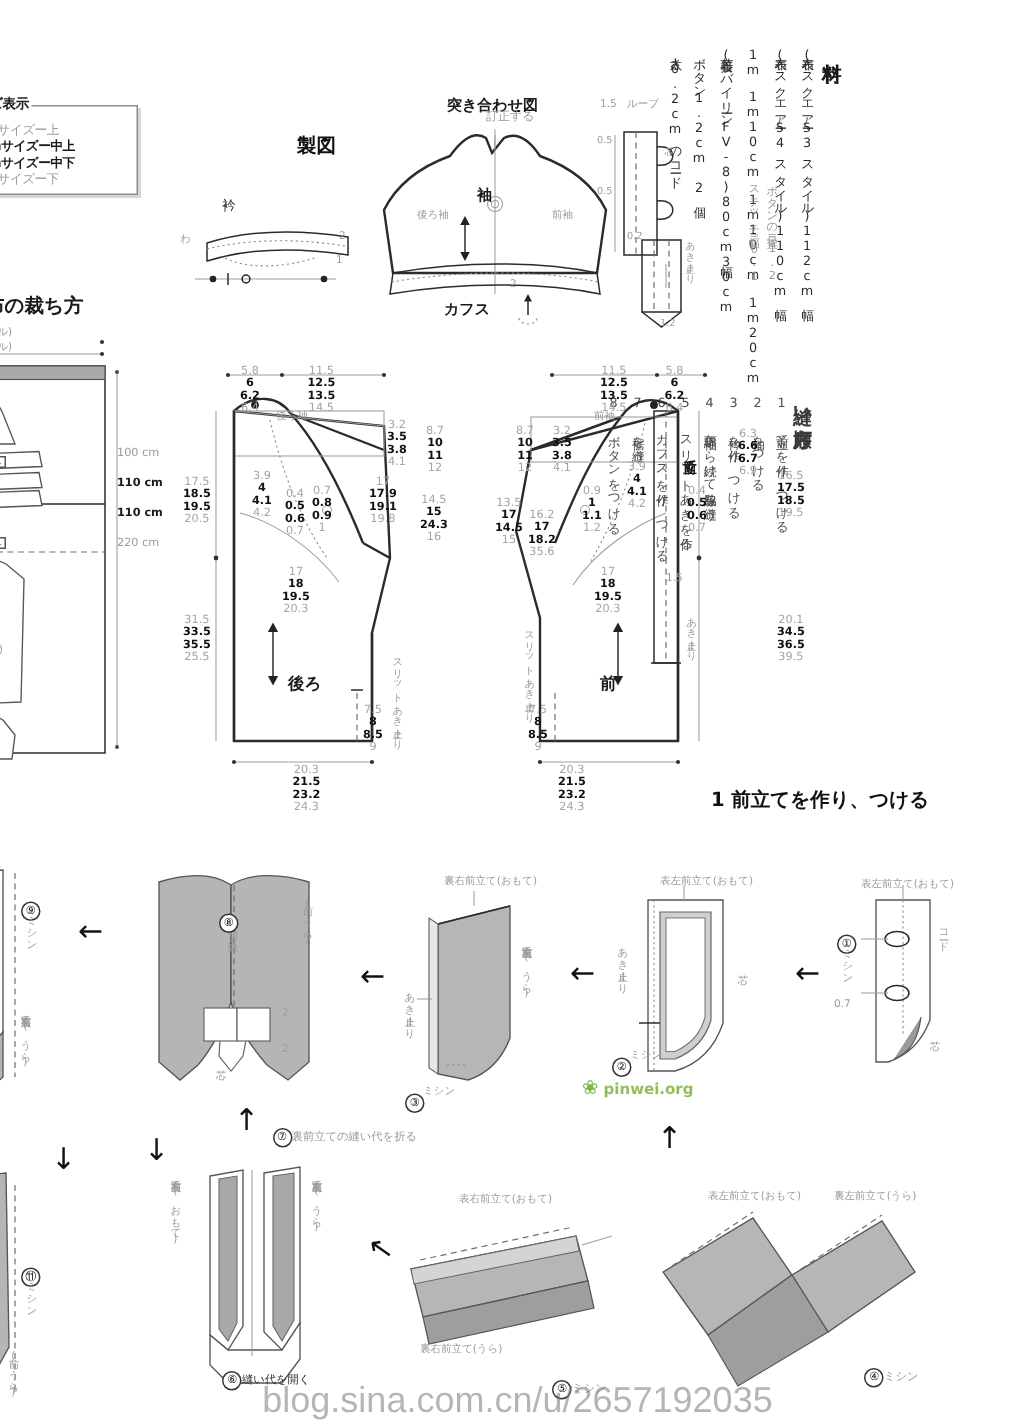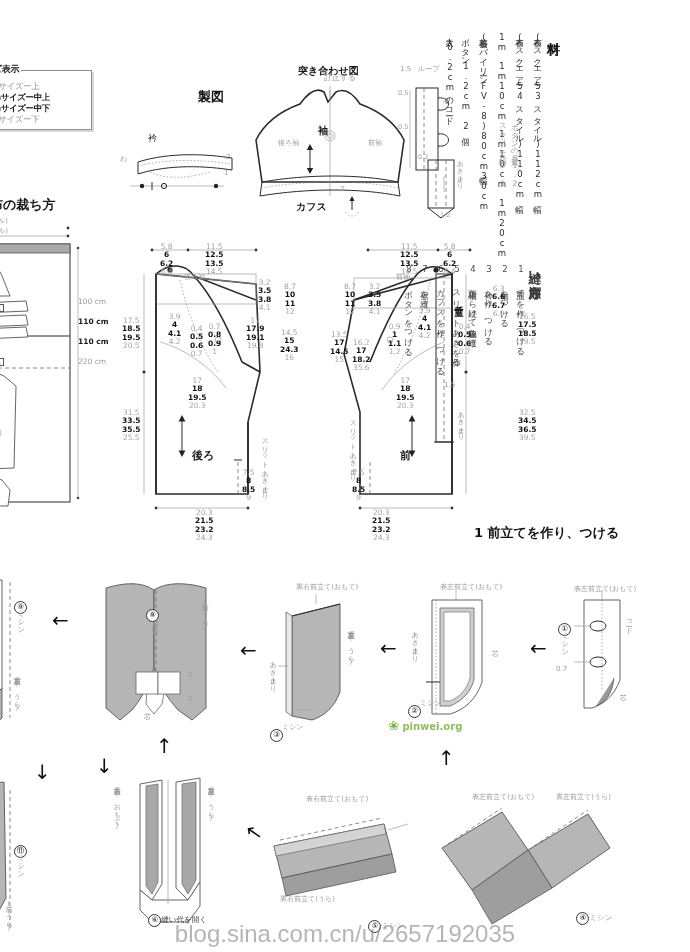--- a/index.html
+++ b/index.html
@@ -413,21 +413,21 @@
   <div class="ms" style="left:330px;top:314px;">
     <i>13.5</i><i>17</i><i>14.5</i><i>15</i>
   </div>
   <div class="ms" style="left:492px;top:268px;">
     <i>6.3</i><i>6.6</i><i>6.7</i><i>6.9</i>
   </div>
   <div class="ms" style="left:518px;top:296px;">
     <i>16.5</i><i>17.5</i><i>18.5</i><i>19.5</i>
   </div>
   <div class="ms" style="left:518px;top:392px;">
-    <i>32.5</i><i>34.5</i><i>36.5</i><i>39.5</i>
+    <i>20.1</i><i>34.5</i><i>36.5</i><i>39.5</i>
   </div>
   <div class="ms" style="left:396px;top:360px;">
     <i>17</i><i>18</i><i>19.5</i><i>20.3</i>
   </div>
   <div class="ms" style="left:352px;top:452px;">
     <i>7.5</i><i>8</i><i>8.5</i><i>9</i>
   </div>
   <div class="ms" style="left:372px;top:492px;">
     <i>20.3</i><i>21.5</i><i>23.2</i><i>24.3</i>
   </div>
@@ -530,20 +530,23 @@
     </svg>
     <div class="abs" style="left:72px;top:26px;">
       <span class="circ">⑨</span>
     </div>
     <div class="vert g1" style="position:absolute;left:74px;top:38px;font-size:7px;">ミシン</div>
     <div class="vert g1" style="position:absolute;left:70px;top:104px;font-size:7px;">裏右前立て(うら)</div>
 
   </div>
 
   <div class="arrow" style="left:156px;top:736px;">↑</div>
+  <div class="t g1" style="left:172px;top:744px;font-size:7.5px;">
+    <span class="circ">⑦</span><span>裏前立ての縫い代を折る</span>
+  </div>
 
   <div class="arrow" style="left:438px;top:748px;">↑</div>
 
   <div class="abs" style="left:118px;top:778px;width:140px;height:150px;">
     <svg width="140" height="150">
       <path d="M22 6 L44 2 L44 106 L34 122 L22 112 Z" fill="#fff" stroke="#555" stroke-width=".9"></path>
       <path d="M28 8 L40 6 L40 104 L34 116 L28 108 Z" fill="#a8a8a8" stroke="#666" stroke-width=".7"></path>
       <path d="M58 4 L82 0 L82 104 L70 122 L58 110 Z" fill="#fff" stroke="#555" stroke-width=".9"></path>
       <path d="M64 6 L78 4 L78 102 L70 116 L64 106 Z" fill="#a8a8a8" stroke="#666" stroke-width=".7"></path>
       <path d="M22 112 L34 122 L70 122 L82 104 L82 128 L70 144 L34 144 L22 132 Z" fill="#fff" stroke="#555" stroke-width=".9"></path>

